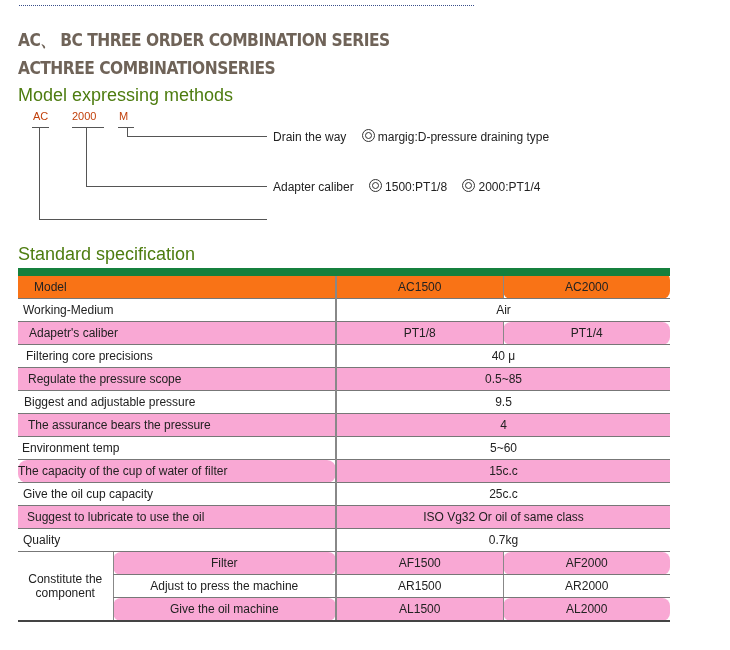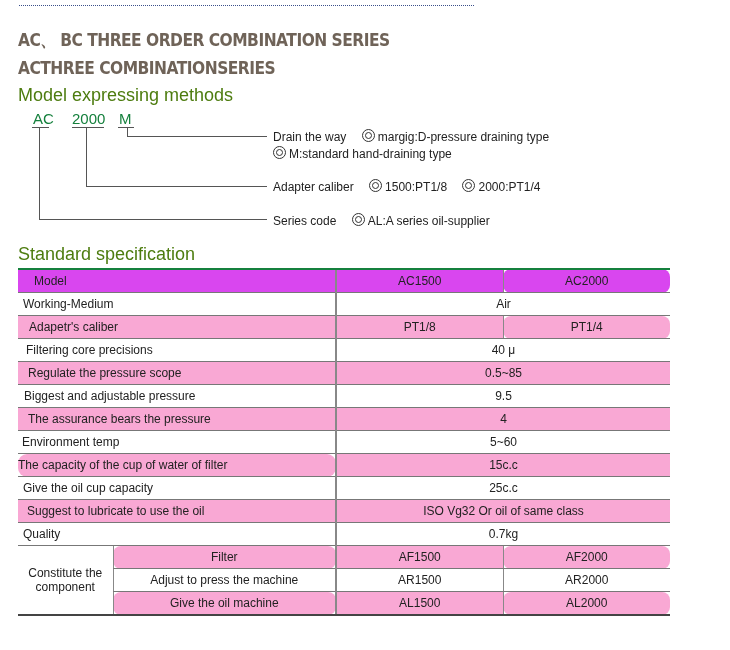--- a/index.html
+++ b/index.html
@@ -1,34 +1,34 @@
 <!DOCTYPE html>
 <html><head>
 <meta charset="utf-8">
 <style>
   html, body { margin:0; padding:0; background:#ffffff; }
   body { width:730px; height:650px; position:relative; overflow:hidden; font-family:"Liberation Sans", sans-serif; color:#222; }
   .dots { position:absolute; left:19px; top:5px; width:455px; height:0; border-top:1px dotted #3a4f8a; }
   .h1 { position:absolute; left:18px; font-family:"DejaVu Sans", sans-serif; font-weight:bold; color:#6f6358; font-size:18px; letter-spacing:-0.6px; transform:scaleX(0.86); transform-origin:left top; white-space:nowrap; }
   .h-sub { position:absolute; left:18px; font-size:18px; color:#4d7c0f; white-space:nowrap; }
   .diag { position:absolute; left:0; top:0; width:730px; height:240px; }
-  .diag .code { position:absolute; font-size:15px; color:#15803d; }
+  .diag .code { position:absolute; font-size:11px; color:#c2410c; }
   .diag .lbl { position:absolute; font-size:12px; color:#222; white-space:nowrap; }
   .line { position:absolute; background:#555; }
   .circ { display:inline-block; width:11px; height:11px; border:1px solid #333; border-radius:50%; position:relative; vertical-align:-1px; margin-right:3px; }
   .circ::after { content:""; position:absolute; left:2px; top:2px; width:5px; height:5px; border:1px solid #333; border-radius:50%; }
   .opt { margin-left:12px; }
   table { position:absolute; left:18px; top:268px; width:652px; border-collapse:collapse; font-size:12px; }
   td { height:22px; padding:0; border-bottom:1px solid #777; }
   td.l { text-align:left; padding-left:5px; }
   td.c { text-align:center; }
   td.vl { border-left:2px solid #888; }
   td.vm { border-left:1px solid #888;border-radius:8px; }
   tr.shade td { background:#f9a8d4; }
-  tr.head td { background:#d946ef; border-top:2px solid #15803d; }
+  tr.head td { background:#f97316; border-top:8px solid #15803d; }
   tr.last td { border-bottom:2px solid #444; }
   td.group { background:#fff !important; text-align:center; border-bottom:2px solid #444; }
 </style>
 </head>
 <body>
 
 <div class="dots"></div>
 
 <div class="h1" style="top:28px;">AC、 BC THREE ORDER COMBINATION SERIES</div>
 <div class="h1" style="top:57px;">ACTHREE COMBINATIONSERIES</div>
@@ -47,32 +47,27 @@
   <div class="line" style="left:127px; top:136px; width:140px; height:1px;"></div>
   <div class="line" style="left:86px; top:127px; width:1px; height:59px;"></div>
   <div class="line" style="left:86px; top:186px; width:181px; height:1px;"></div>
   <div class="line" style="left:39px; top:127px; width:1px; height:92px;"></div>
   <div class="line" style="left:39px; top:219px; width:228px; height:1px;"></div>
 
   <div class="lbl" style="left:273px; top:129px;">
     <span>Drain the way</span>
     <span class="opt"><span class="circ"></span><span>margig:D-pressure draining type</span></span>
   </div>
-  <div class="lbl" style="left:273px; top:146px;"><span class="circ"></span><span>M:standard hand-draining type</span></div>
 
   <div class="lbl" style="left:273px; top:179px;">
     <span>Adapter caliber</span>
     <span class="opt"><span class="circ"></span><span>1500:PT1/8</span></span>
     <span class="opt"><span class="circ"></span><span>2000:PT1/4</span></span>
   </div>
 
-  <div class="lbl" style="left:273px; top:213px;">
-    <span>Series code</span>
-    <span class="opt"><span class="circ"></span><span>AL:A series oil-supplier</span></span>
-  </div>
 </div>
 
 <div class="h-sub" style="top:244px;">Standard specification</div>
 
 <table>
   <colgroup>
       <col style="width:95px">
       <col style="width:223px">
       <col style="width:167px">
       <col style="width:167px">

